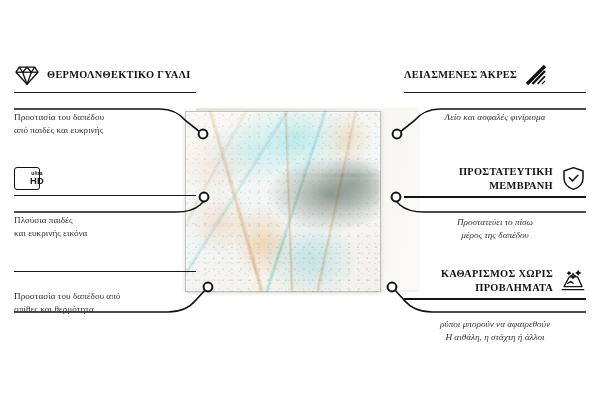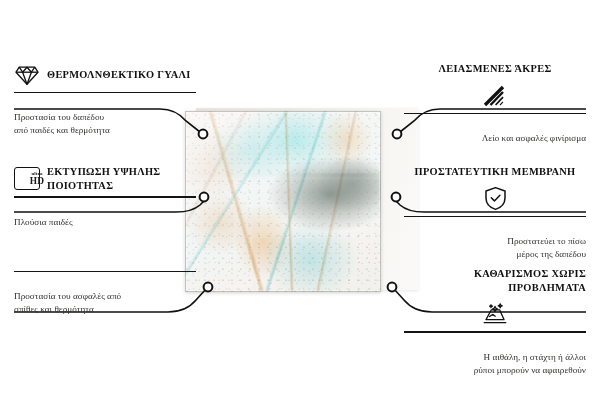--- a/index.html
+++ b/index.html
@@ -86,21 +86,21 @@
     box-shadow:inset 0 0 0 1px rgba(255,255,255,.35);
   }
 
   
   .connectors { position:absolute; left:0; top:0; width:600px; height:400px; }
 
   
   .feature { position:absolute; width:182px; }
   .feature .head { display:flex; align-items:center; gap:7px; }
   .feature.left  .head { justify-content:flex-start; }
-  .feature.right .head { justify-content:flex-start;flex-direction:column; }
+  .feature.right .head { justify-content:flex-start; }
 
   .f-title {
     font-size:10.4px;
     font-weight:700;
     letter-spacing:.3px;
     line-height:1.32;
     color:#111;
     text-transform:uppercase;
   }
   .feature.left  .f-title { text-align:left; }
@@ -108,33 +108,33 @@
 
   .rule { height:1.3px; background:#141414; margin:4px 0 4px; width:100%; }
 
   .f-desc {
     font-size:9.2px;
     line-height:1.42;
     color:#33322f;
     margin-top:18px;
   }
   .feature.left  .f-desc { text-align:left; }
-  .feature.right .f-desc { text-align:right; }
+  .feature.right .f-desc { text-align:center;font-style:italic; }
 
   .icon { width:26px; height:26px; flex:0 0 26px; display:flex; align-items:center; justify-content:center; }
   .icon svg { display:block; }
 
   .hd-badge {
     width:26px; height:23px;
     border:1.6px solid #111;
     border-radius:3px;
     display:flex; flex-direction:column;
     align-items:center; justify-content:center;
     line-height:1;
-    font-family:Liberation Serif, serif;
+    font-family:Liberation Sans, sans-serif;
     padding-left:20px;
   }
   .hd-badge .u { font-size:5px; font-weight:700; letter-spacing:.1px; }
   .hd-badge .h { font-size:9.4px; font-weight:700; letter-spacing:.2px; margin-top:.5px; }
 
   
   #feat-thermal    { left:14px;  top:62px;  }
   #feat-print      { left:14px;  top:165px; }
   #feat-heat       { left:14px;  top:267px; }
   #feat-edges      { left:404px; top:62px;  }
@@ -188,44 +188,44 @@
             <path d="M4.2,3.2 L7.6,8.2 L12,20.2 L16.4,8.2 L19.8,3.2"></path>
             <path d="M7.6,8.2 L12,3.2 L16.4,8.2"></path>
           </g>
         </svg>
       </span>
       <span class="f-title">ΘΕΡΜΟΛΝΘΕΚΤΙΚΟ ΓΥΑΛΙ</span>
     </div>
     <div class="rule"></div>
     <div class="f-desc">
       <div>Προστασία του δαπέδου</div>
-      <div>από παιδές και θερμότητα</div>
+      <div>από παιδές και ευκρινής</div>
     </div>
   </div>
 
   <div class="feature left" id="feat-print">
     <div class="head">
       <span class="icon">
         <span class="hd-badge">
           <span class="u">ultra</span>
           <span class="h">HD</span>
         </span>
       </span>
-      <span class="f-title">ΕΚΤΥΠΩΣΗ ΥΨΗΛΗΣ ΠΟΙΟΤΗΤΑΣ</span>
     </div>
     <div class="rule"></div>
     <div class="f-desc">
       <div>Πλούσια παιδές</div>
+      <div>και ευκρινής εικόνα</div>
     </div>
   </div>
 
   <div class="feature left" id="feat-heat">
     <div class="rule"></div>
     <div class="f-desc">
-      <div>Προστασία του ασφαλές από</div>
+      <div>Προστασία του δαπέδου από</div>
       <div>σπίθες και θερμότητα</div>
     </div>
   </div>
 
   <div class="feature right" id="feat-edges">
     <div class="head">
       <span class="f-title">ΛΕΙΑΣΜΕΝΕΣ ΆΚΡΕΣ</span>
       <span class="icon">
         <svg width="24" height="22" viewBox="0 0 24 22">
           <g stroke="#111" stroke-linecap="butt">
@@ -273,18 +273,18 @@
             <path d="M7.6,14.6 L10.6,12.4 L13.2,14.2"></path>
             <path d="M13.0,4.4 L13.8,6.2 L15.6,7.0 L13.8,7.8 L13.0,9.6 L12.2,7.8 L10.4,7.0 L12.2,6.2 Z"></path>
             <path d="M18.2,1.8 L18.8,3.2 L20.2,3.8 L18.8,4.4 L18.2,5.8 L17.6,4.4 L16.2,3.8 L17.6,3.2 Z"></path>
             <path d="M9.0,2.8 L9.4,3.8 L10.4,4.2 L9.4,4.6 L9.0,5.6 L8.6,4.6 L7.6,4.2 L8.6,3.8 Z"></path>
           </g>
         </svg>
       </span>
     </div>
     <div class="rule"></div>
     <div class="f-desc">
+      <div>ρύποι μπορούν να αφαιρεθούν</div>
       <div>Η αιθάλη, η στάχτη ή άλλοι</div>
-      <div>ρύποι μπορούν να αφαιρεθούν</div>
     </div>
   </div>
 
 </div>
 
 </body></html>

